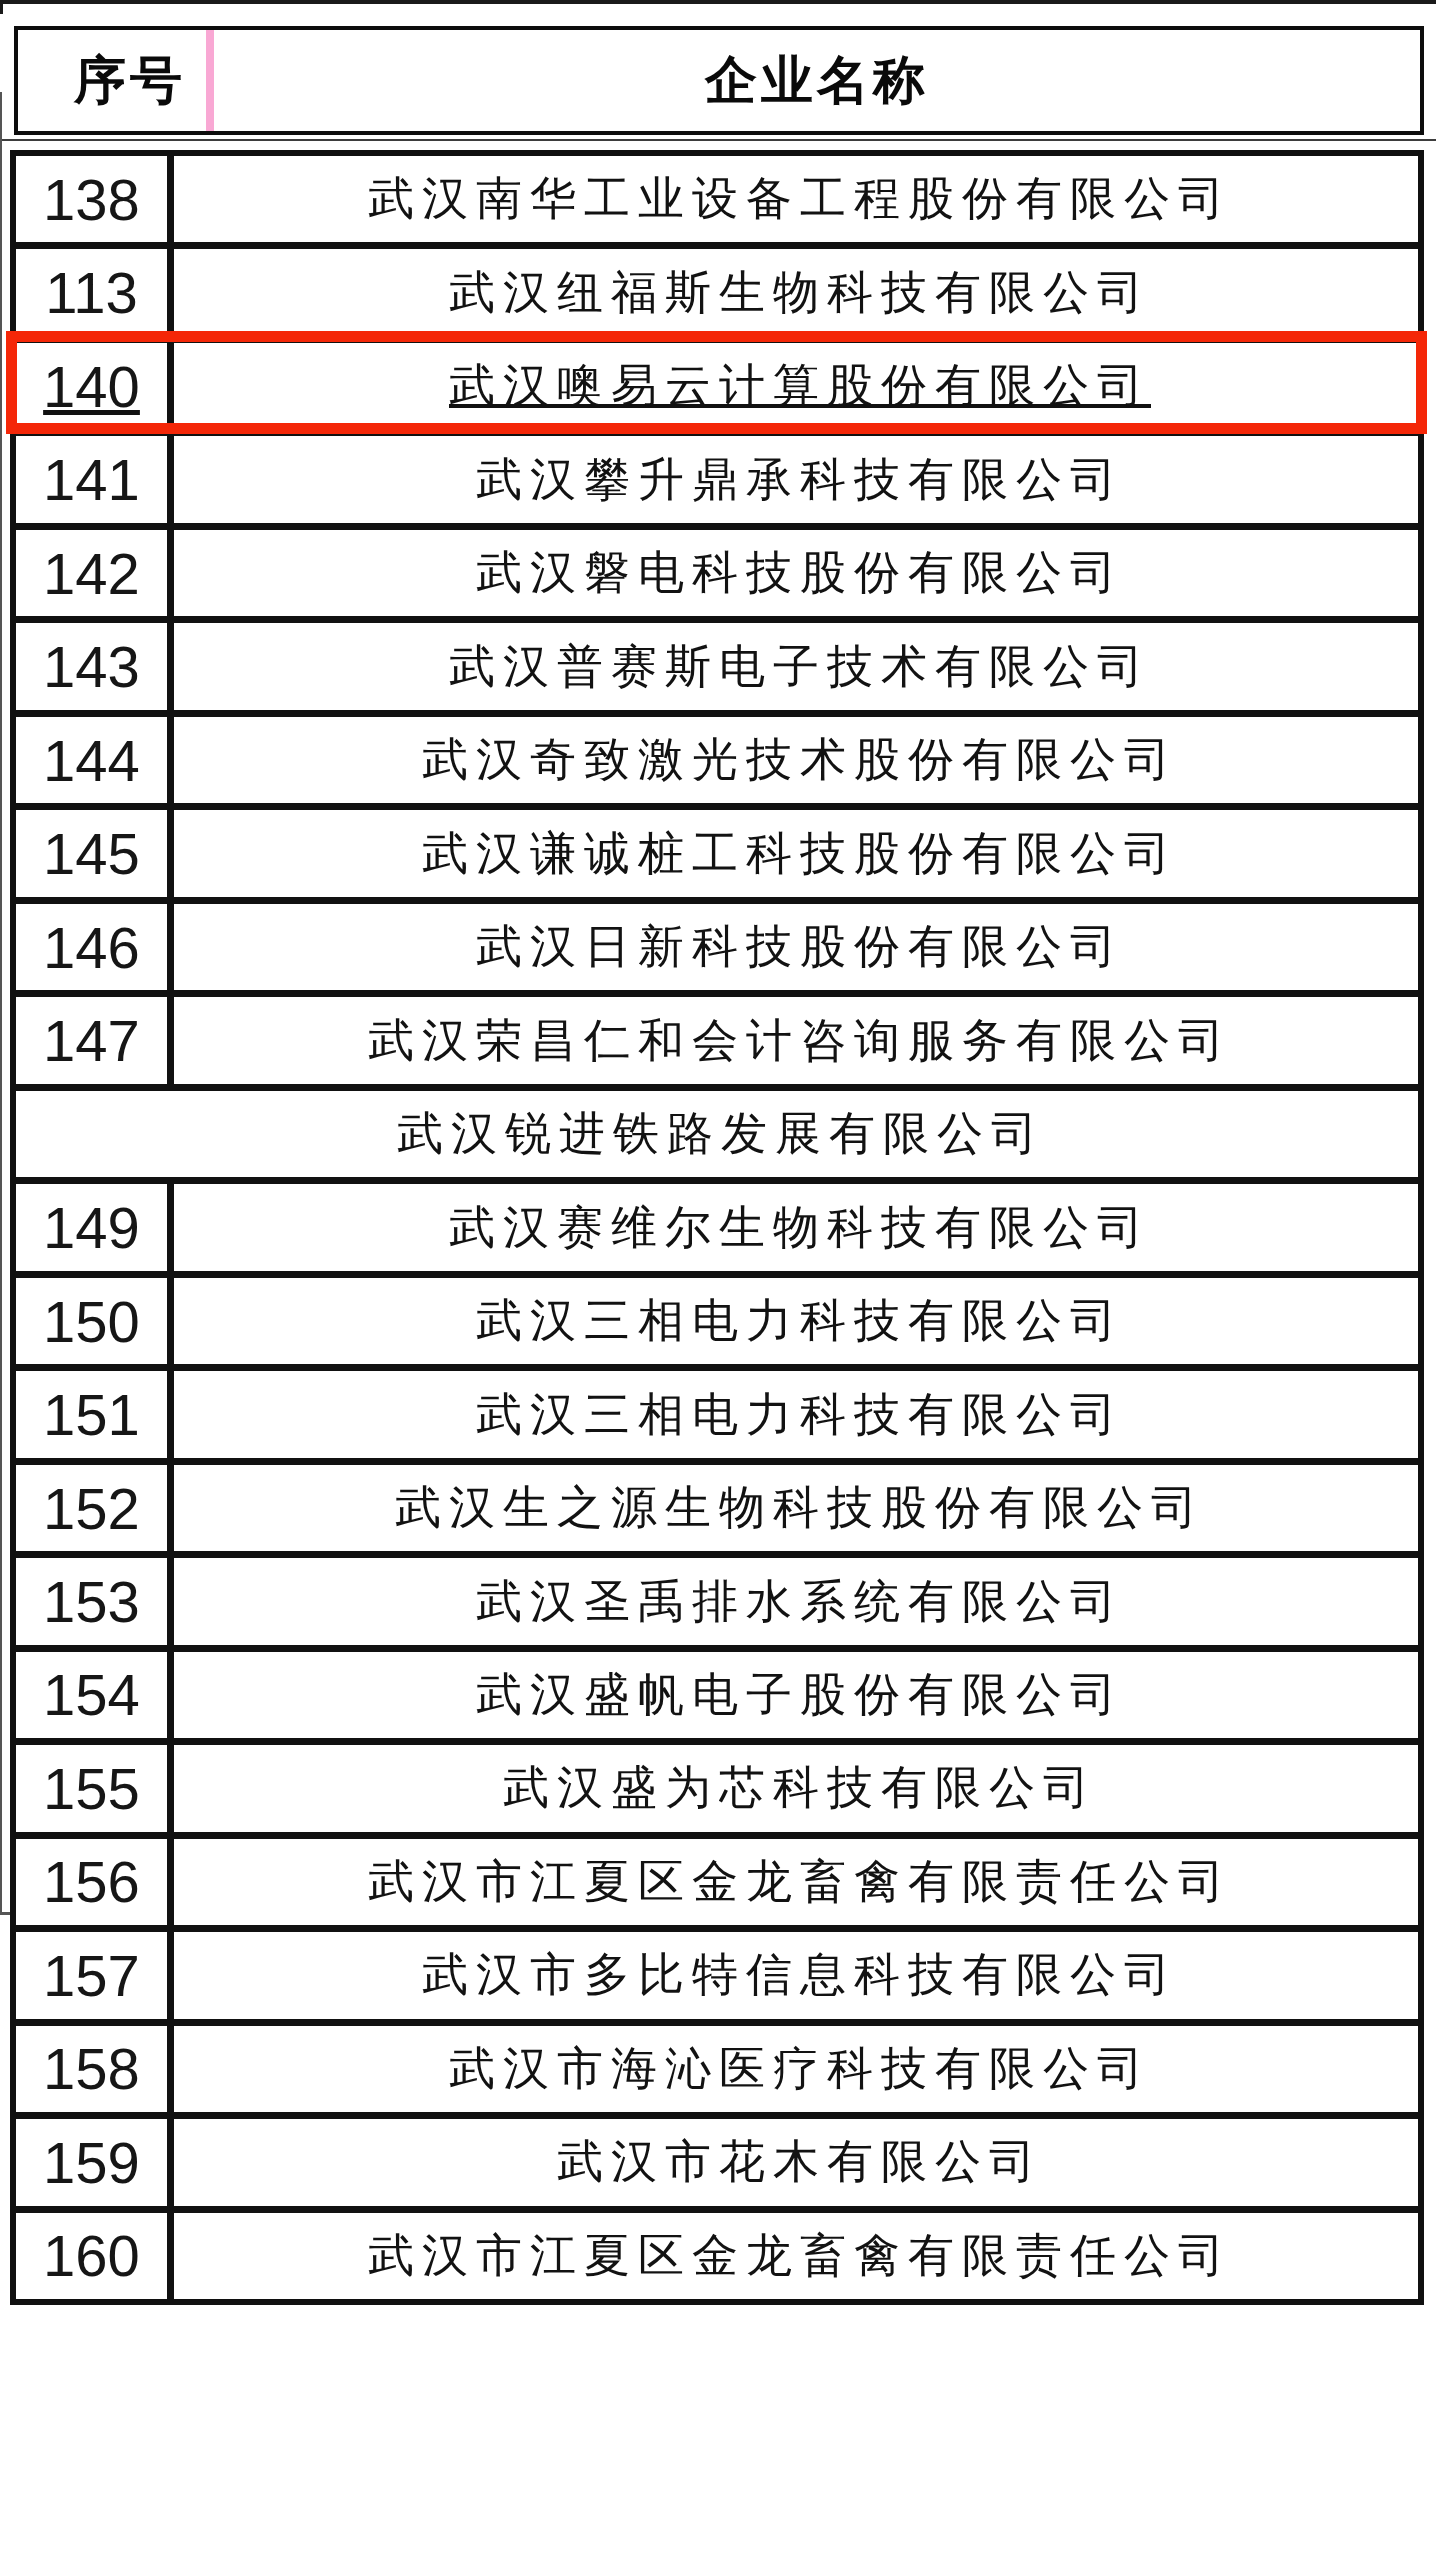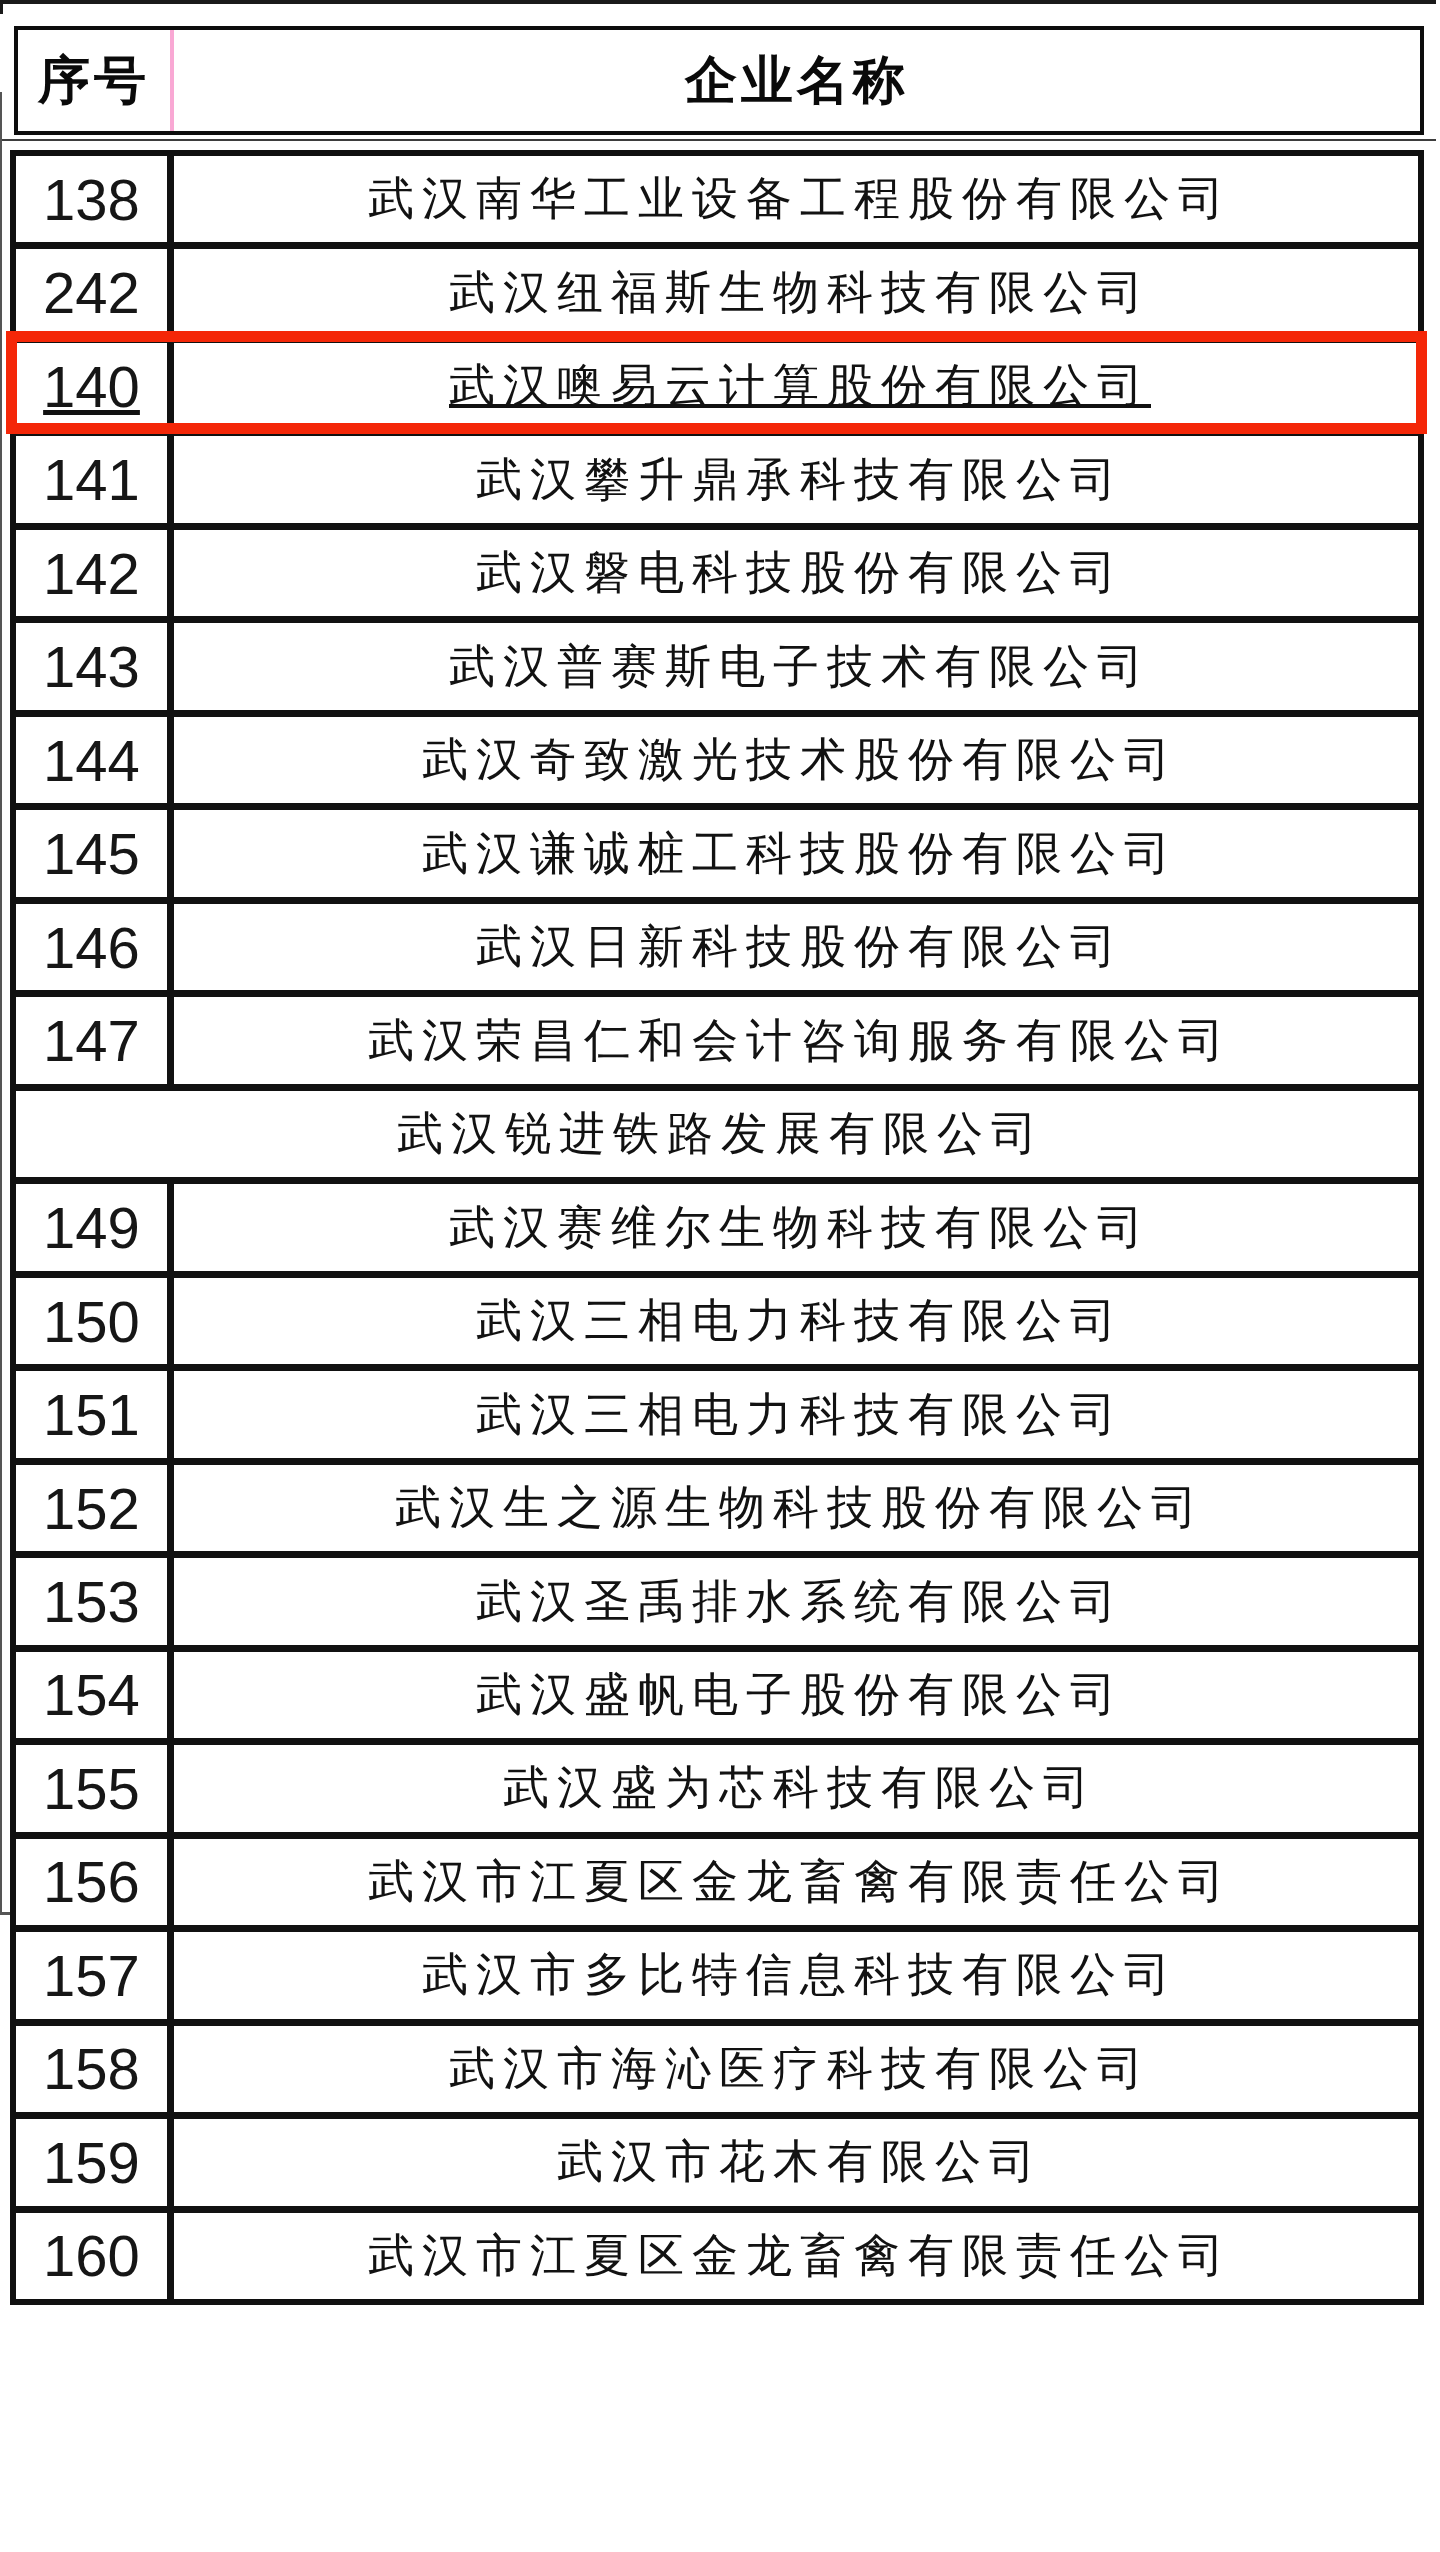--- a/index.html
+++ b/index.html
@@ -42,21 +42,21 @@
     border: 4px solid #0d0d0d;
     box-sizing: border-box;
     display: flex;
     background: #fff;
   }
   .header-cell {
     display: flex; align-items: center; justify-content: center;
     font-weight: 700; font-size: 52px; letter-spacing: 4px;
     color: #0a0a0a;
   }
-  .header-cell.index { width: 152px; border-right: 4px solid #f9a8d4; flex: none; }
+  .header-cell.index { width: 152px; border-right: 8px solid #f9a8d4; flex: none; margin-left: 36px; }
   .header-cell.name  { flex: 1; border-radius: 12px; }
 
   
   .body-table {
     position: absolute; left: 10px; top: 150px;
     width: 1414px; height: 2155px;
     border: 6px solid #101010;
     box-sizing: border-box;
     display: flex; flex-direction: column;
     background: #fff;
@@ -107,21 +107,21 @@
     <div class="header-cell index">序号</div>
     <div class="header-cell name">企业名称</div>
   </div>
 
   <div class="body-table">
       <div class="row">
     <div class="cell index">138</div>
     <div class="cell name">武汉南华工业设备工程股份有限公司</div>
   </div>
       <div class="row">
-    <div class="cell index">242</div>
+    <div class="cell index">113</div>
     <div class="cell name">武汉纽福斯生物科技有限公司</div>
   </div>
       <div class="row highlighted">
     <div class="cell index">140</div>
     <div class="cell name">武汉噢易云计算股份有限公司</div>
   </div>
       <div class="row">
     <div class="cell index">141</div>
     <div class="cell name">武汉攀升鼎承科技有限公司</div>
   </div>

